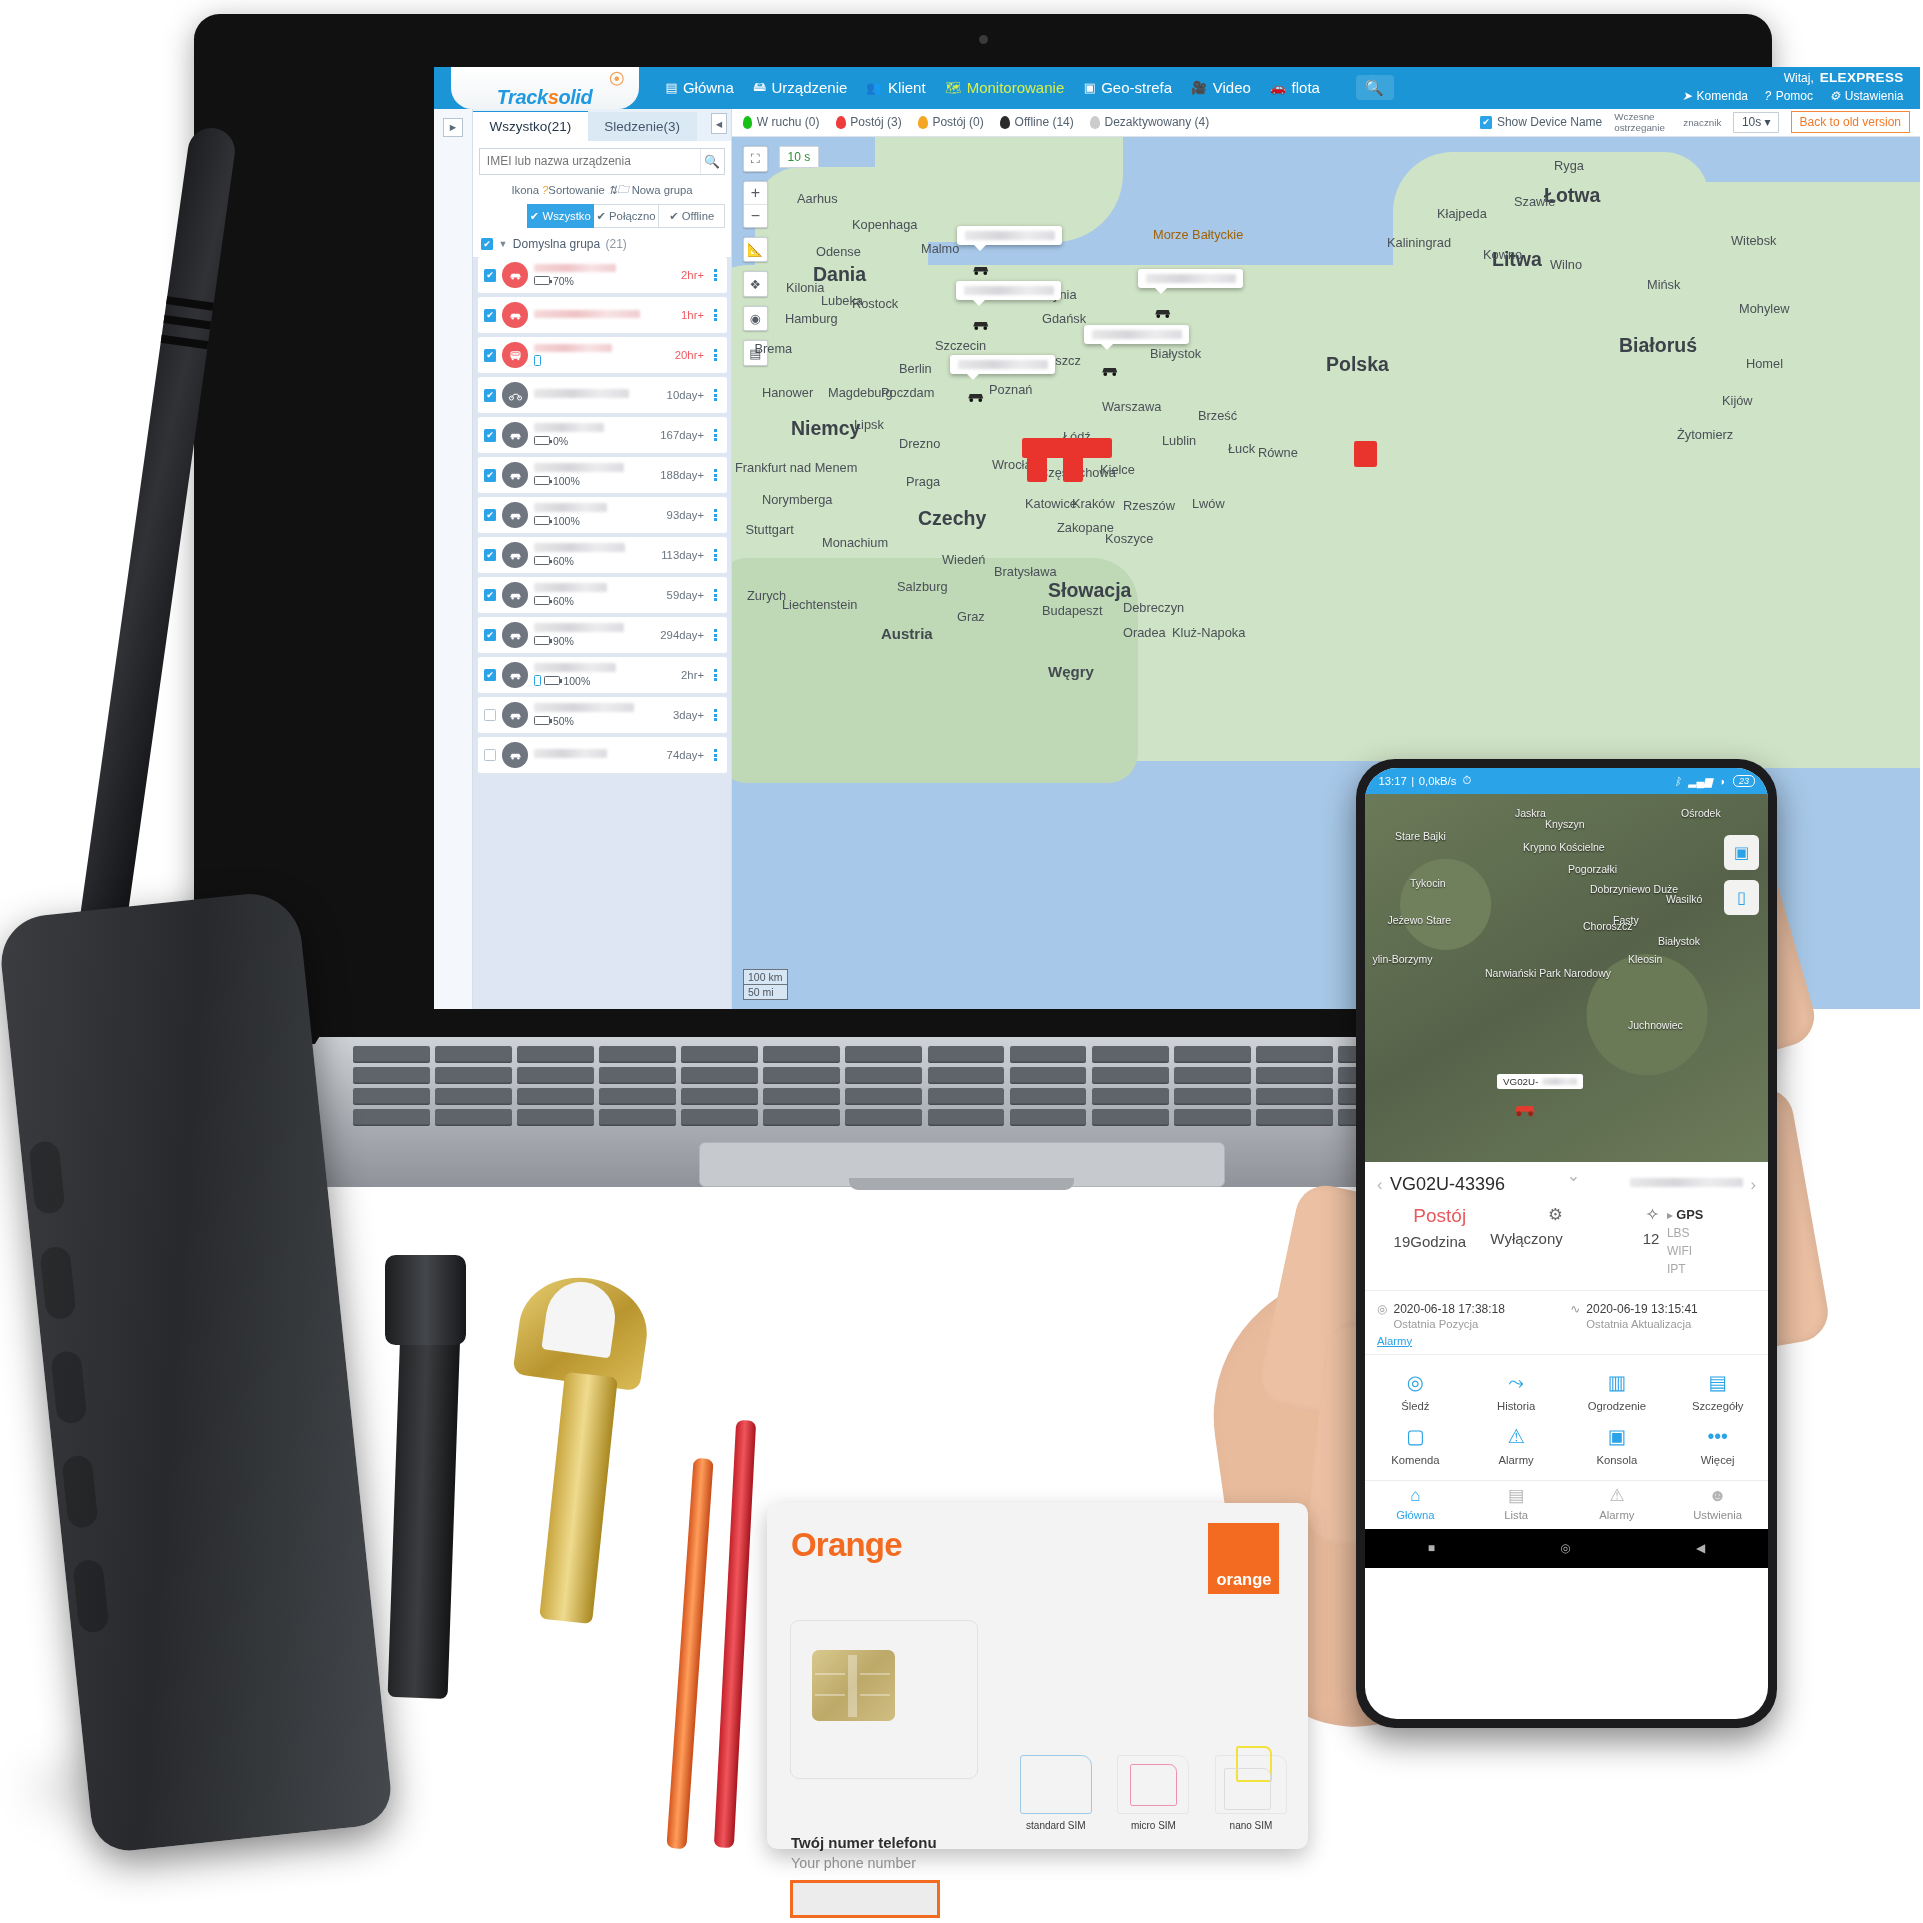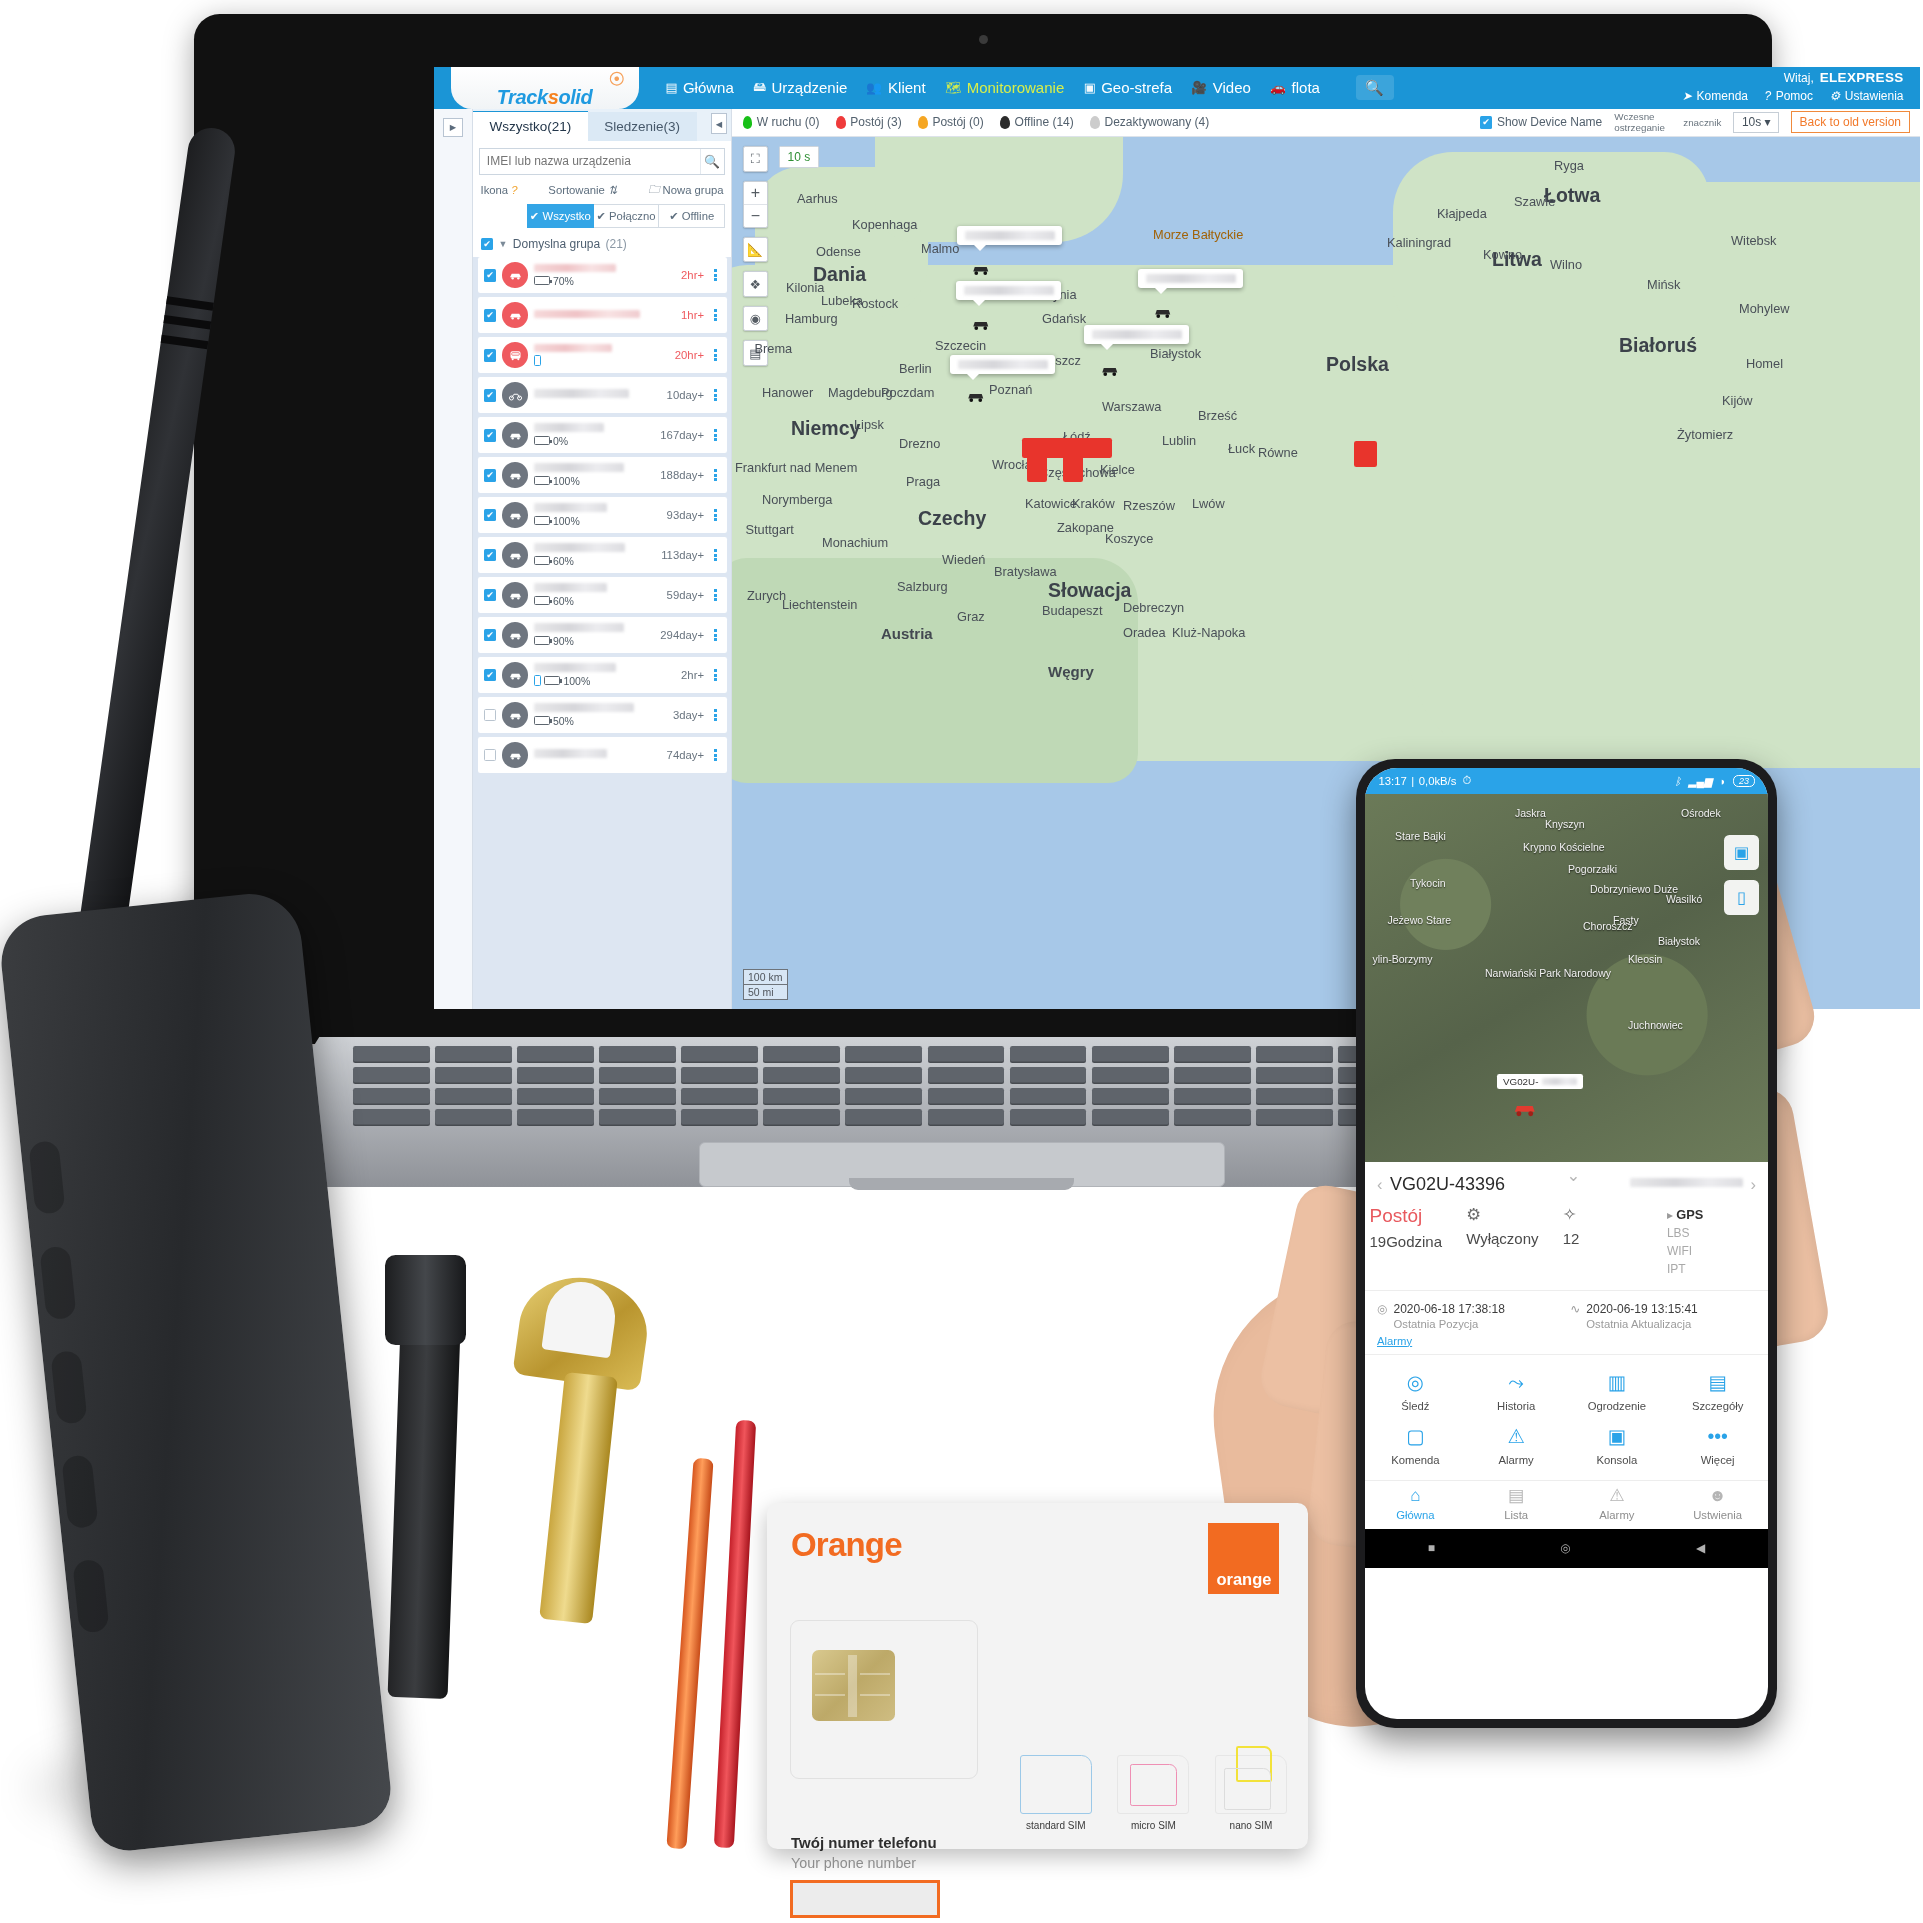--- a/index.html
+++ b/index.html
@@ -51,21 +51,21 @@
   .sidebar{ width:259px; background:#fff; border-right:0.8px solid #d6dee8; display:flex; flex-direction:column; }
   .tabs{ display:flex; align-items:flex-end; height:32px; background:#e8f1f9; position:relative; }
   .tab{ padding:6.8px 16.5px; font-size:13.5px; color:#46586a; background:#dbe9f5; }
   .tab.active{ background:#fff; color:#23364a; border-top:1.5px solid #1b95d6; }
   .collapse{ position:absolute; right:3.8px; top:4.5px; width:16.5px; height:21px; border:0.8px solid #b8c4d2;
      background:#fff; display:flex; align-items:center; justify-content:center; font-size:8.3px; color:#5b6b7c; }
   .srch{ margin:7.5px 6px 0; display:flex; border:0.8px solid #ccd6e0; }
   .srch input{ flex:1; border:0; outline:0; padding:5.3px 6.8px; font-size:12px; color:#9aa7b4;
      font-family:"Liberation Sans", sans-serif; }
   .srch .sic{ width:24px; display:flex; align-items:center; justify-content:center; color:#8c9aa8; font-size:12.8px; border-left:0.8px solid #e3e9ef;}
-  .srow{ display:flex; align-items:center; justify-content:space-between; padding:6px 7.5px 4.5px; font-size:11.3px; color:#5d6e7e; }
+  .srow{ display:flex; align-items:center; justify-content:center; padding:6px 7.5px 4.5px; font-size:11.3px; color:#5d6e7e; }
   .srow span{ display:flex; align-items:center; gap:3px; }
   .filters{ display:flex; margin:0 6px 6px;padding-left:48px; }
   .fbtn{ flex:1; text-align:center; padding:4.5px 0; font-size:11.3px; border:0.8px solid #d3dbe3; border-left:0; color:#5d6e7e; }
   .fbtn:first-child{ border-left:0.8px solid #d3dbe3; }
   .fbtn.on{ background:#33a5e6; color:#fff; border-color:#33a5e6; }
   .grouprow{ display:flex; align-items:center; gap:5.3px; padding:3px 7.5px 6px; font-size:12px; color:#4e5f70; }
   .cb{ width:12.8px; height:12.8px; border-radius:1.5px; background:#2aa3e8; color:#fff; font-size:9px;
        display:flex; align-items:center; justify-content:center; flex:0 0 auto;}
   .cb.off{ background:#fff; border:0.8px solid #b9c4cf; }
   .devlist{ flex:1; overflow:hidden; background:#dde6f2; padding:0 4.5px; }
@@ -136,21 +136,21 @@
   .pmap .mlabel{ color:#f2f2f2; font-size:10.5px; text-shadow:0 0.8px 1.5px rgba(0,0,0,.7); }
   .sidebtns{ position:absolute; right:9px; top:41px; display:flex; flex-direction:column; gap:10.5px; }
   .sidebtn{ width:35px; height:35px; background:rgba(255,255,255,.92); border-radius:5.3px;
      display:flex; align-items:center; justify-content:center; color:#2aa3e8; font-size:16.5px; }
   .plabelchip{ position:absolute; left:132px; top:280px; background:#fff; padding:2.3px 6px; border-radius:2.3px;
      font-size:9.8px; color:#333; display:flex; gap:3.8px; align-items:center; }
   .phead{ display:flex; align-items:center; padding:12px 12px 3px; gap:7.5px; position:relative; }
   .phead .name{ font-size:18px; color:#2b2b2b; }
   .chev{ color:#b6b6b6; font-size:16.5px; }
   .pstats{ display:flex; padding:7.5px 4.5px 12px; }
-  .pstat{ flex:1; text-align:left; }
+  .pstat{ flex:1; text-align:right; }
   .pstat .v{ font-size:19px; color:#3a3a3a; }
   .pstat .v.red{ color:#e8595e; }
   .pstat .s{ font-size:15px; color:#4a4a4a; margin-top:6px; }
   .gpslist{ flex:1; text-align:left; font-size:12px; color:#a9a9a9; line-height:1.5; padding-left:7.5px;}
   .gpslist b{ color:#303030; font-size:12.8px; }
   .ptimes{ display:flex; border-top:0.8px solid #ededed; padding:10.5px 12px 4.5px; gap:7.5px; }
   .ptime{ flex:1; display:flex; gap:6px; align-items:flex-start; }
   .ptime .tv{ font-size:12px; color:#3d3d3d; }
   .ptime .tl{ font-size:11.3px; color:#9b9b9b; margin-top:2.3px; }
   .adres{ padding:0 12px 7.5px; font-size:11.3px; color:#2aa3e8; text-decoration:underline; }

